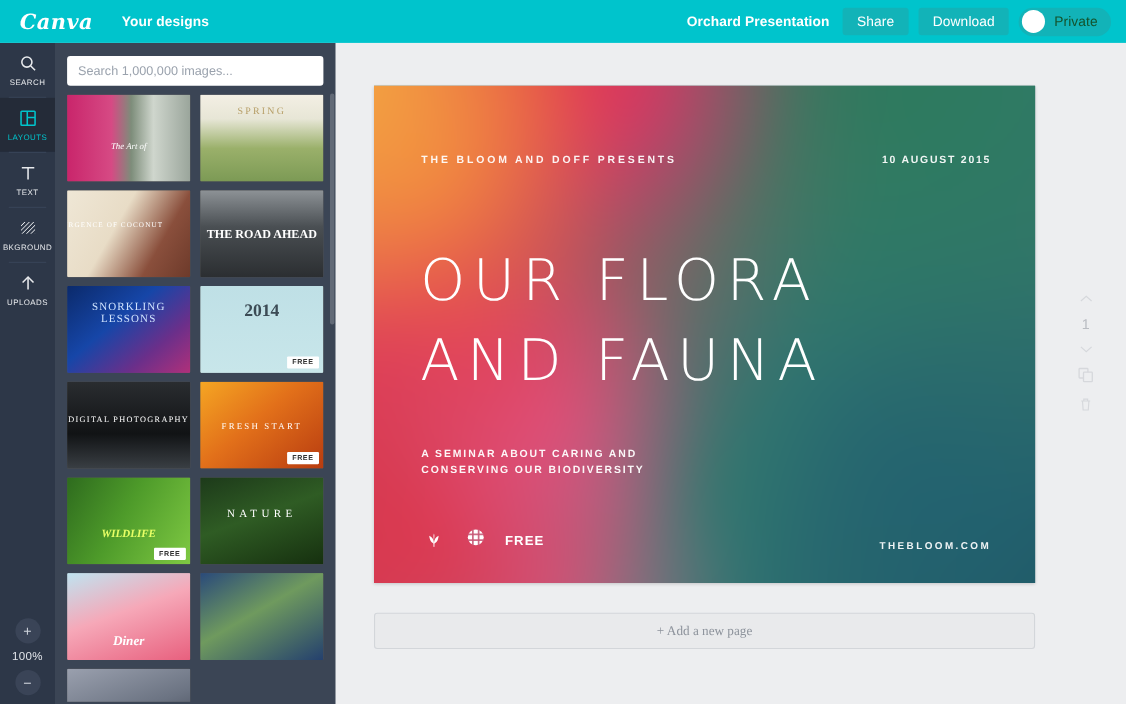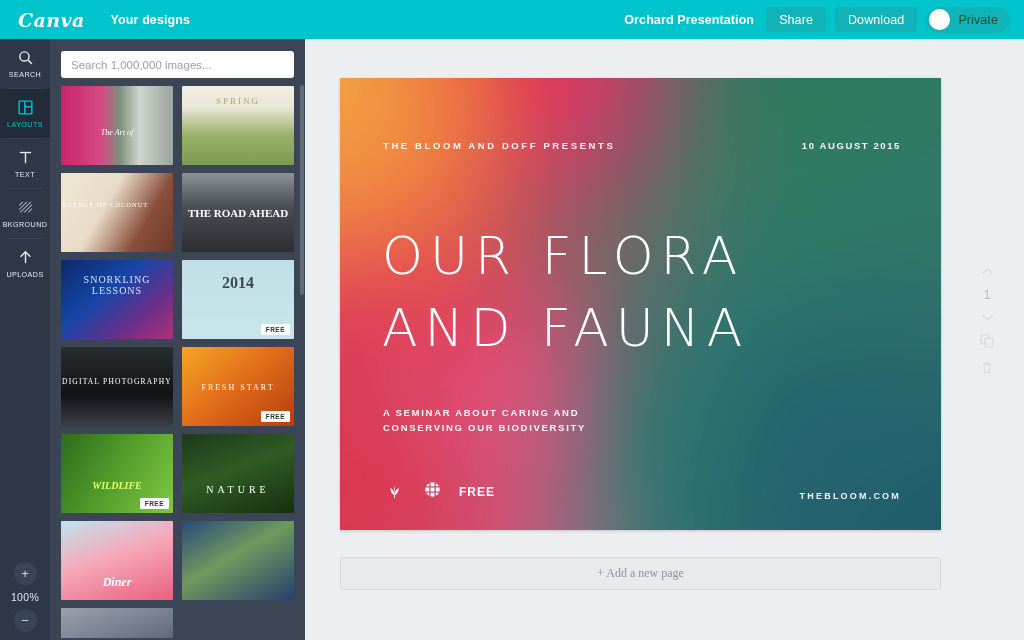--- a/index.html
+++ b/index.html
@@ -350,21 +350,21 @@
           <div class="thumb-txt" style="top: 36px; font-size: 8px; color: rgb(255, 255, 255); letter-spacing: 2px;">FRESH START</div>
           <div class="free-badge">FREE</div>
         </div>
         <div class="thumb">
           <div class="thumb-inner" style="background: linear-gradient(120deg, rgb(46, 107, 30) 0%, rgb(78, 155, 42) 45%, rgb(127, 201, 67) 100%);"></div>
           <div class="thumb-txt" style="top: 46px; font-size: 10px; color: rgb(232, 255, 102); font-weight: bold; font-style: italic;">WILDLIFE</div>
           <div class="free-badge">FREE</div>
         </div>
         <div class="thumb">
           <div class="thumb-inner" style="background: linear-gradient(160deg, rgb(29, 58, 26) 0%, rgb(47, 92, 36) 45%, rgb(22, 48, 15) 100%);"></div>
-          <div class="thumb-txt" style="top: 50px; font-size: 10px; color: rgb(255, 255, 255); letter-spacing: 4px;">NATURE</div>
+          <div class="thumb-txt" style="top: 28px; font-size: 10px; color: rgb(255, 255, 255); letter-spacing: 4px;">NATURE</div>
         </div>
         <div class="thumb">
           <div class="thumb-inner" style="background: linear-gradient(160deg, rgb(191, 227, 240) 0%, rgb(246, 168, 184) 45%, rgb(232, 96, 126) 100%);"></div>
           <div class="thumb-txt" style="top: 54px; font-size: 12px; color: rgb(255, 255, 255); font-weight: bold; font-style: italic;">Diner</div>
         </div>
         <div class="thumb">
           <div class="thumb-inner" style="background: linear-gradient(150deg, rgb(42, 74, 122) 0%, rgb(111, 154, 94) 45%, rgb(36, 64, 110) 100%);"></div>
         </div>
         <div class="thumb">
           <div class="thumb-inner" style="background: linear-gradient(160deg, rgb(154, 160, 174) 0%, rgb(107, 115, 130) 50%, rgb(46, 51, 64) 100%);"></div>

